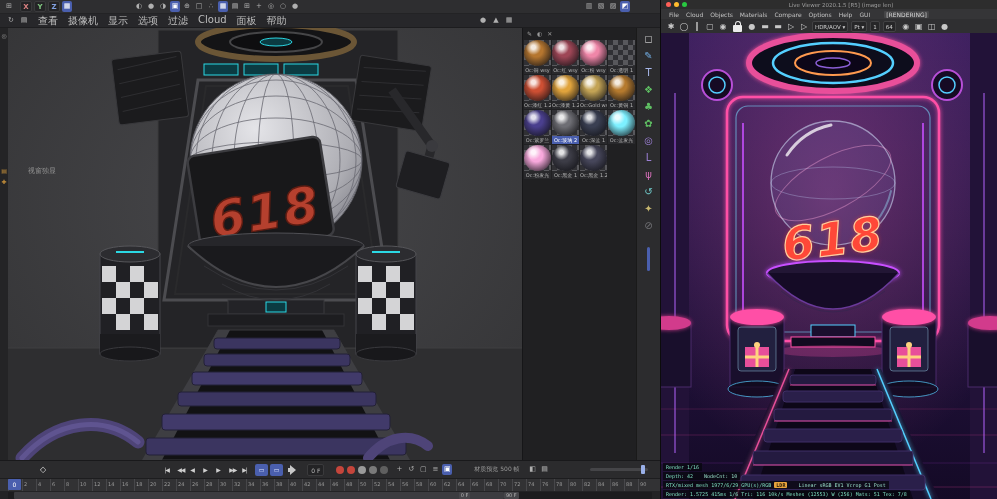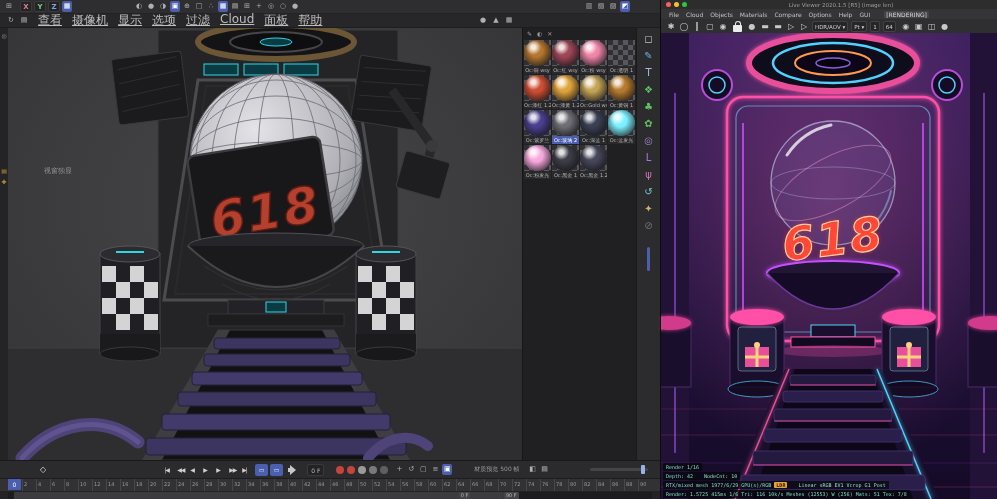--- a/index.html
+++ b/index.html
@@ -11,27 +11,27 @@
   .ic.active{background:#4a5fae;color:#fff;}
   
   #c4d{position:absolute;left:0;top:0;width:660px;height:499px;background:#29292b;}
   .tb1{position:absolute;left:0;top:0;width:660px;height:14px;background:#2e2e30;display:flex;
        align-items:center;gap:2px;padding:0 4px;border-bottom:1px solid #232325;}
   .axis-btn{font-size:7px;font-weight:bold;background:#242426;border:1px solid #3a3a3c;
        border-radius:2px;width:12px;height:11px;line-height:10px;text-align:center;}
   .gap60{margin-left:58px;}
   .tb2{position:absolute;left:0;top:14px;width:660px;height:14px;background:#27272a;display:flex;
        align-items:center;gap:9px;padding:0 6px;border-bottom:1px solid #1d1d1f;}
-  .menu-item{font-size:12px;color:#bdbdbd;white-space:nowrap;text-decoration:underline;}
+  .menu-item{font-size:10px;color:#bdbdbd;white-space:nowrap;}
   .spacer{flex:1;}
   .left-strip{position:absolute;left:0;top:28px;width:8px;height:432px;background:#242426;
        display:flex;flex-direction:column;align-items:center;padding-top:4px;gap:4px;}
   .strip-ic{font-size:6px;line-height:7px;}
   .vp{position:absolute;left:8px;top:28px;width:514px;height:432px;background:#3a3a3c;overflow:hidden;}
-  .hud-label{position:absolute;left:36px;top:138px;font-size:7px;color:#8f8f8f;z-index:3;}
+  .hud-label{position:absolute;left:20px;top:138px;font-size:7px;color:#8f8f8f;z-index:3;}
   
   .mat-panel{position:absolute;left:522px;top:28px;width:114px;height:432px;background:#202022;
        border-left:1px solid #161618;}
   .mat-head{height:11px;display:flex;align-items:center;gap:5px;padding:0 4px;color:#9a9a9a;font-size:6px;}
   .mat-grid{display:grid;grid-template-columns:repeat(4,27px);gap:1px;padding:1px 1px;}
   .swatch{width:27px;background:repeating-conic-gradient(#58585c 0% 25%,#303034 0% 50%) 0 0/10px 10px;}
   .ball{display:block;width:27px;height:26px;border-radius:50%;}
   .mat-label{display:block;width:27px;height:8px;line-height:8px;font-size:5px;color:#b5b5b5;
        background:#29292c;overflow:hidden;white-space:nowrap;text-align:center;}
   .swatch.selected .mat-label{background:#4a5fae;color:#fff;}

